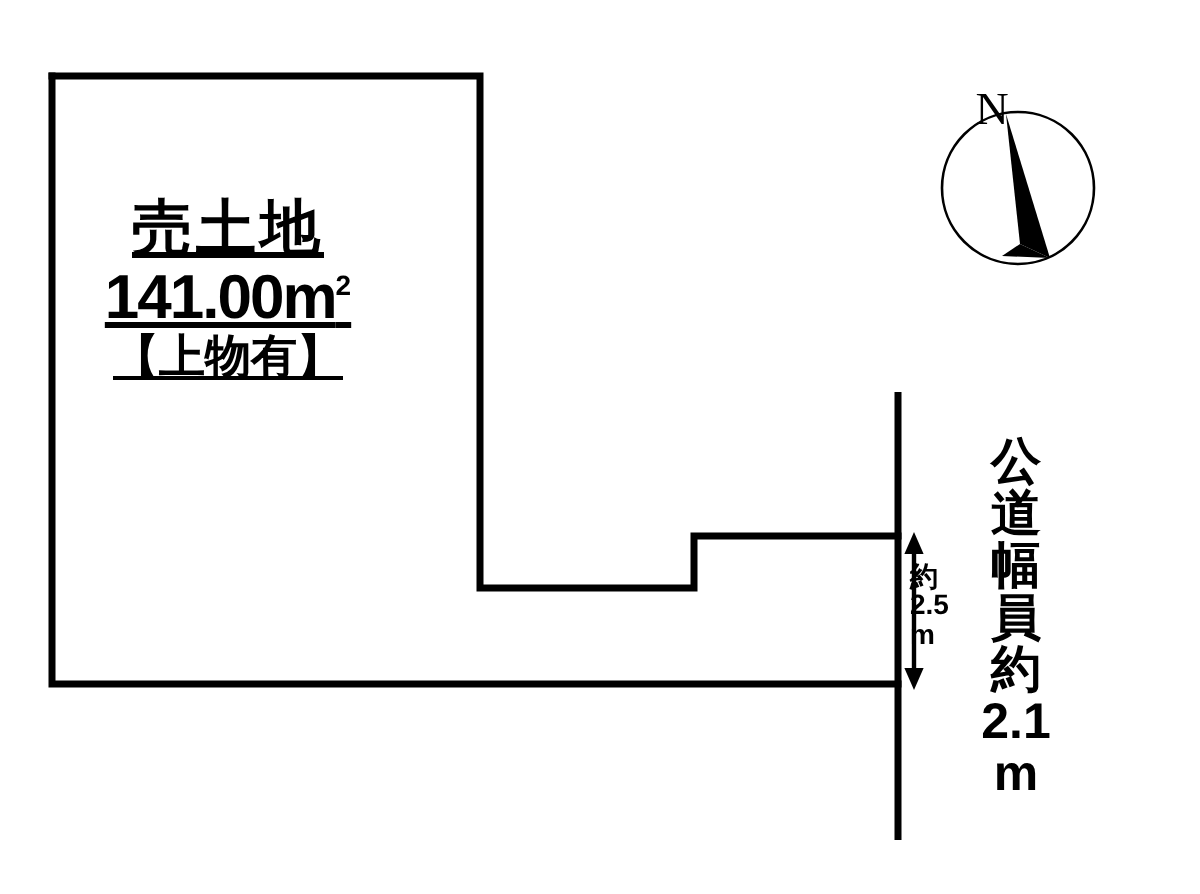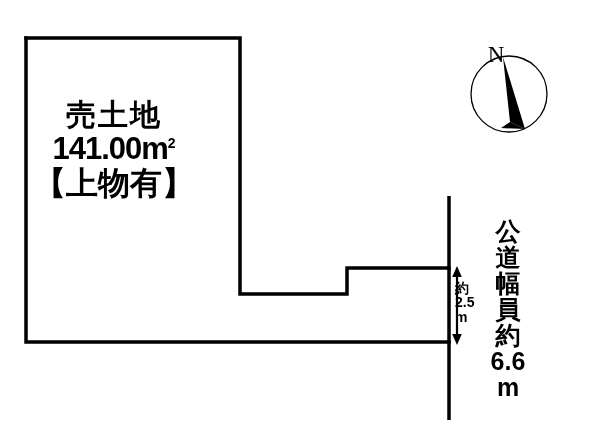--- a/index.html
+++ b/index.html
@@ -31,20 +31,21 @@
     text-align: center;
     font-weight: bold;
     line-height: 1.12;
     letter-spacing: 0px;
     white-space: nowrap;
   }
   #plot-text-block {
     left: 26px;
     top: 98px;
     width: 176px;
+    text-decoration: underline;
   }
   .line-jp {
     font-size: 30px;
     font-weight: bold;
     letter-spacing: 2px;
   }
   .line-num {
     font-size: 31px;
     font-weight: bold;
     letter-spacing: -1px;
@@ -53,21 +54,21 @@
     font-size: 14px;
     vertical-align: super;
     letter-spacing: 0;
   }
   .line-paren {
     font-size: 29px;
     font-weight: bold;
     letter-spacing: -1px;
   }
   .line-bracket {
-    font-size: 32px;
+    font-size: 23px;
     font-weight: bold;
     letter-spacing: 0px;
   }
   #road-width-label {
     position: absolute;
     left: 486px;
     top: 218px;
     width: 44px;
     text-align: center;
     font-size: 25px;
@@ -128,21 +129,21 @@
     <div class="line-num"><span>141.00m</span><sup>2</sup></div>
     <div class="line-bracket">【上物有】</div>
   </div>
 
   <div id="road-width-label">
     <span>公</span>
     <span>道</span>
     <span>幅</span>
     <span>員</span>
     <span>約</span>
-    <span>6.6</span>
+    <span>2.1</span>
     <span>m</span>
   </div>
 
   <div id="setback-label">
     <span>約</span>
     <span>2.5</span>
     <span>m</span>
   </div>
 
   <div id="compass-n">N</div>

